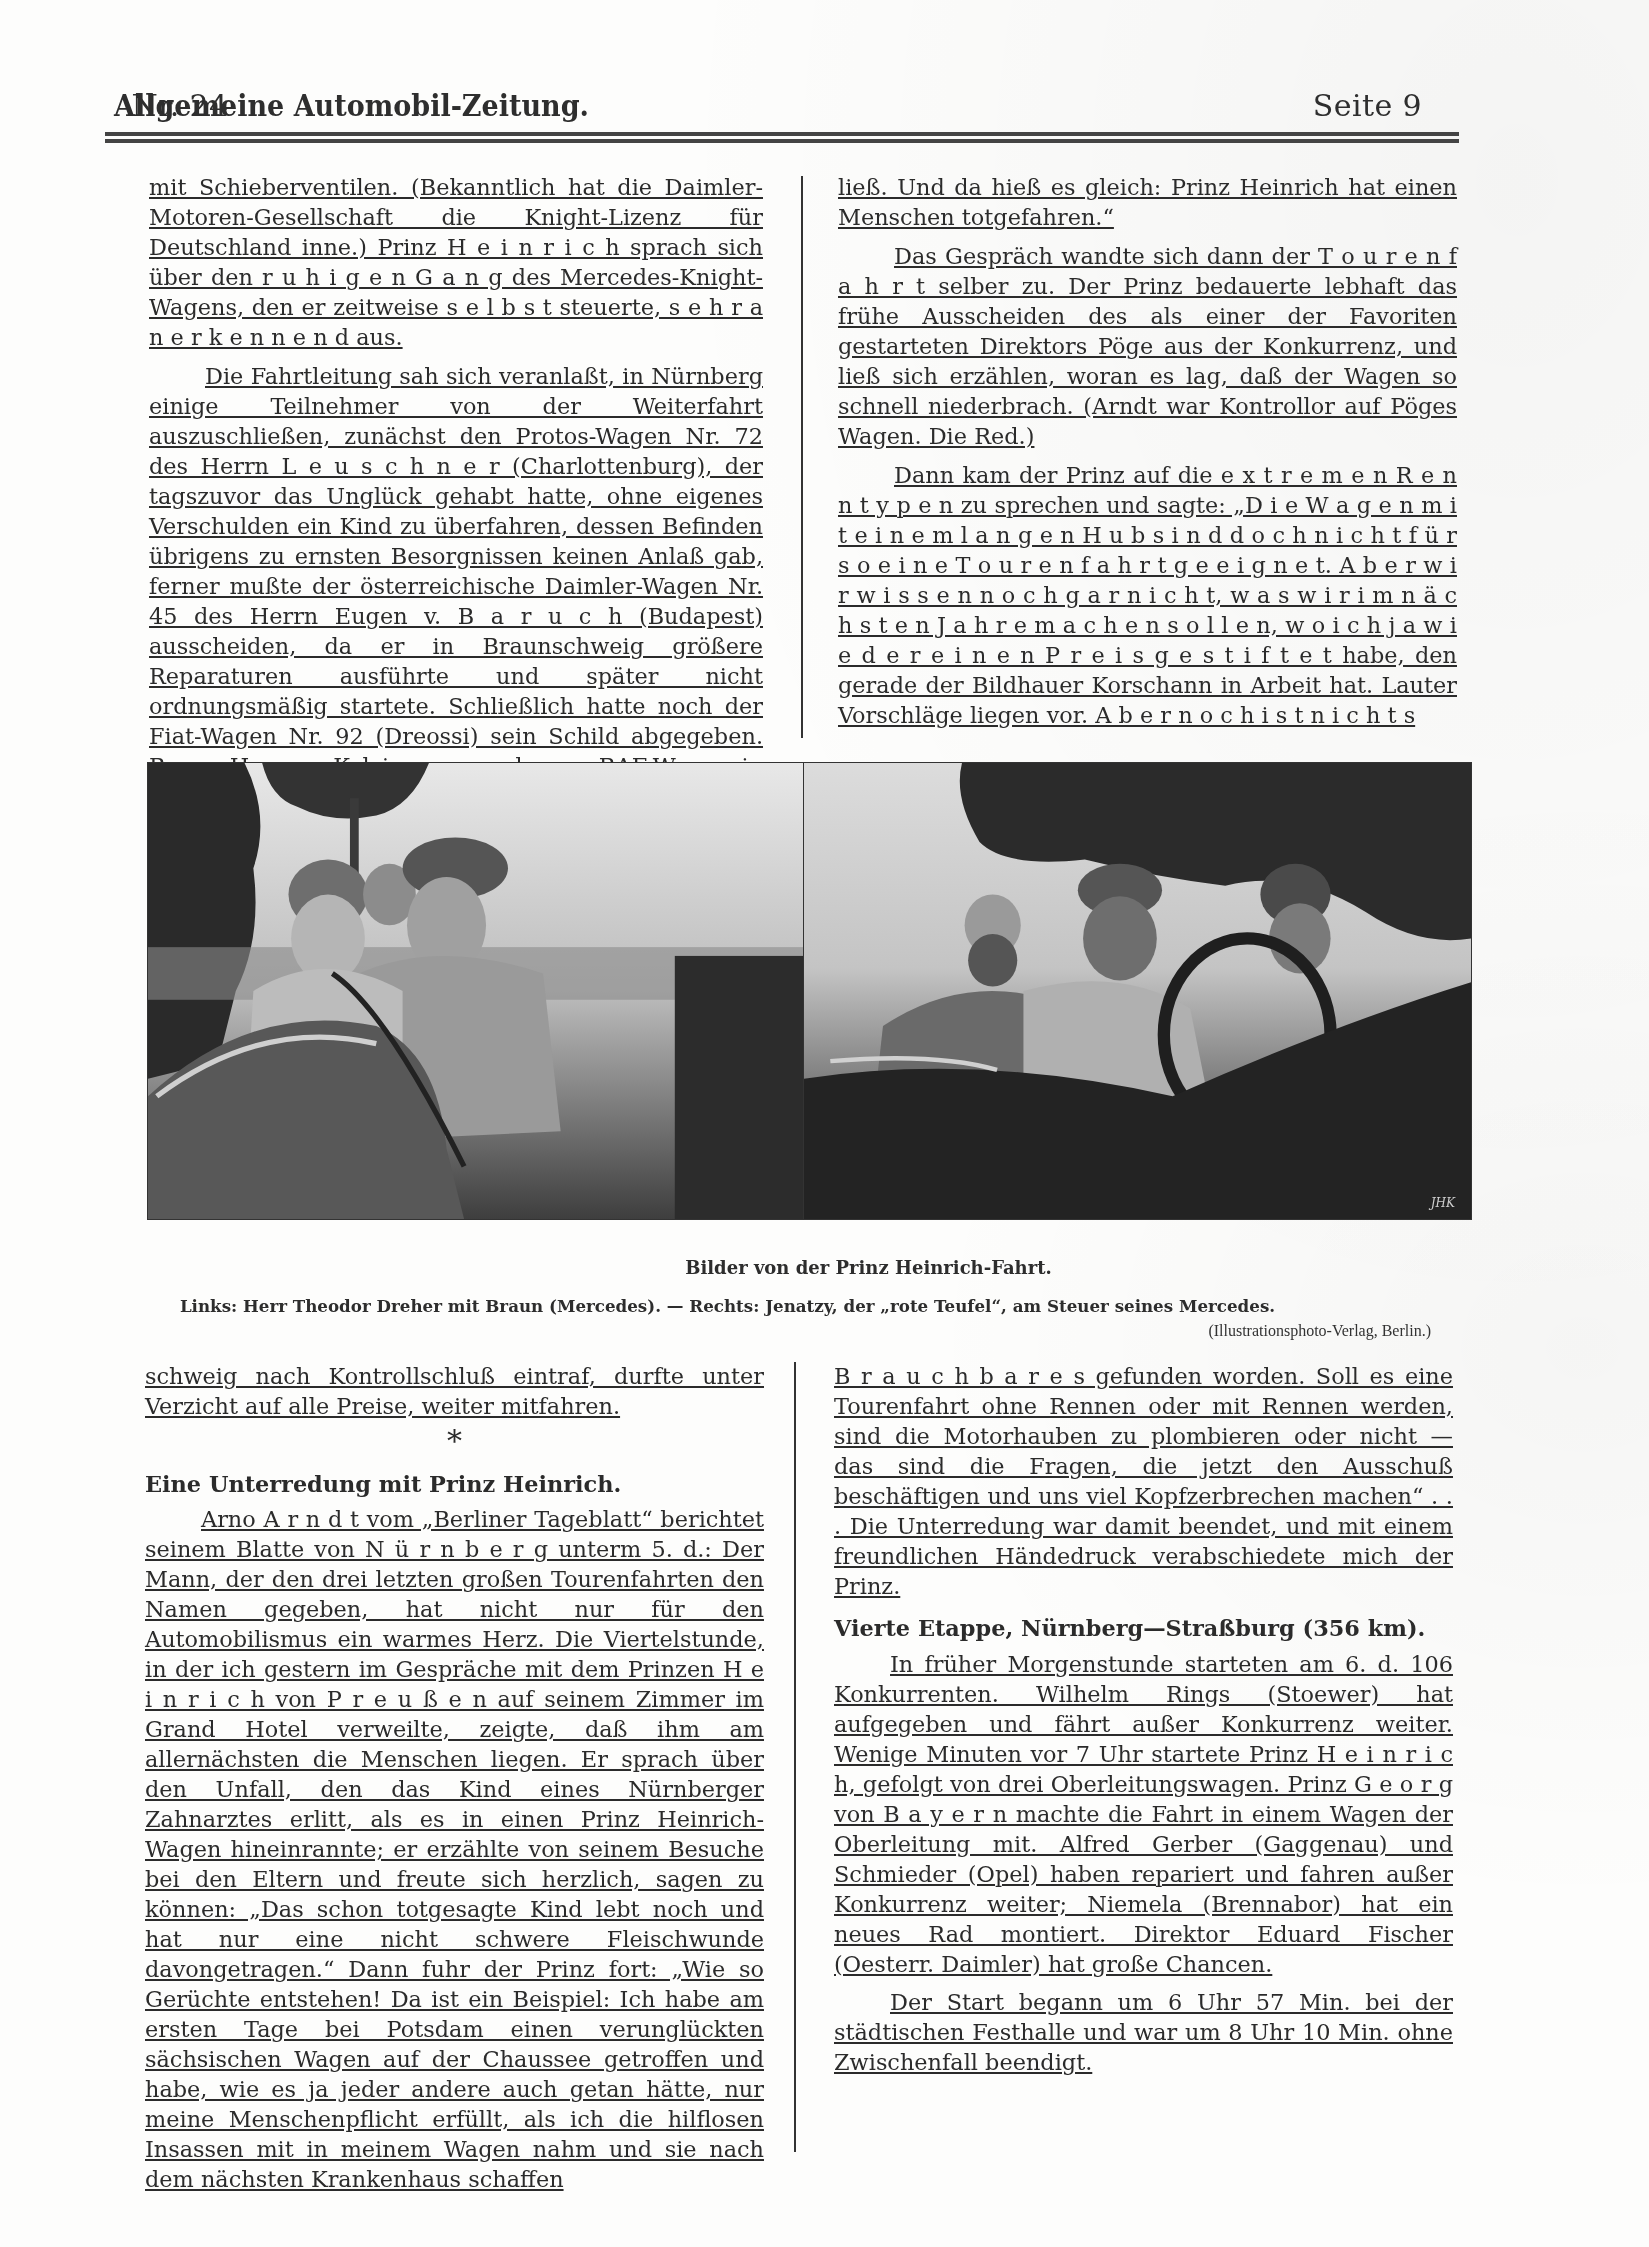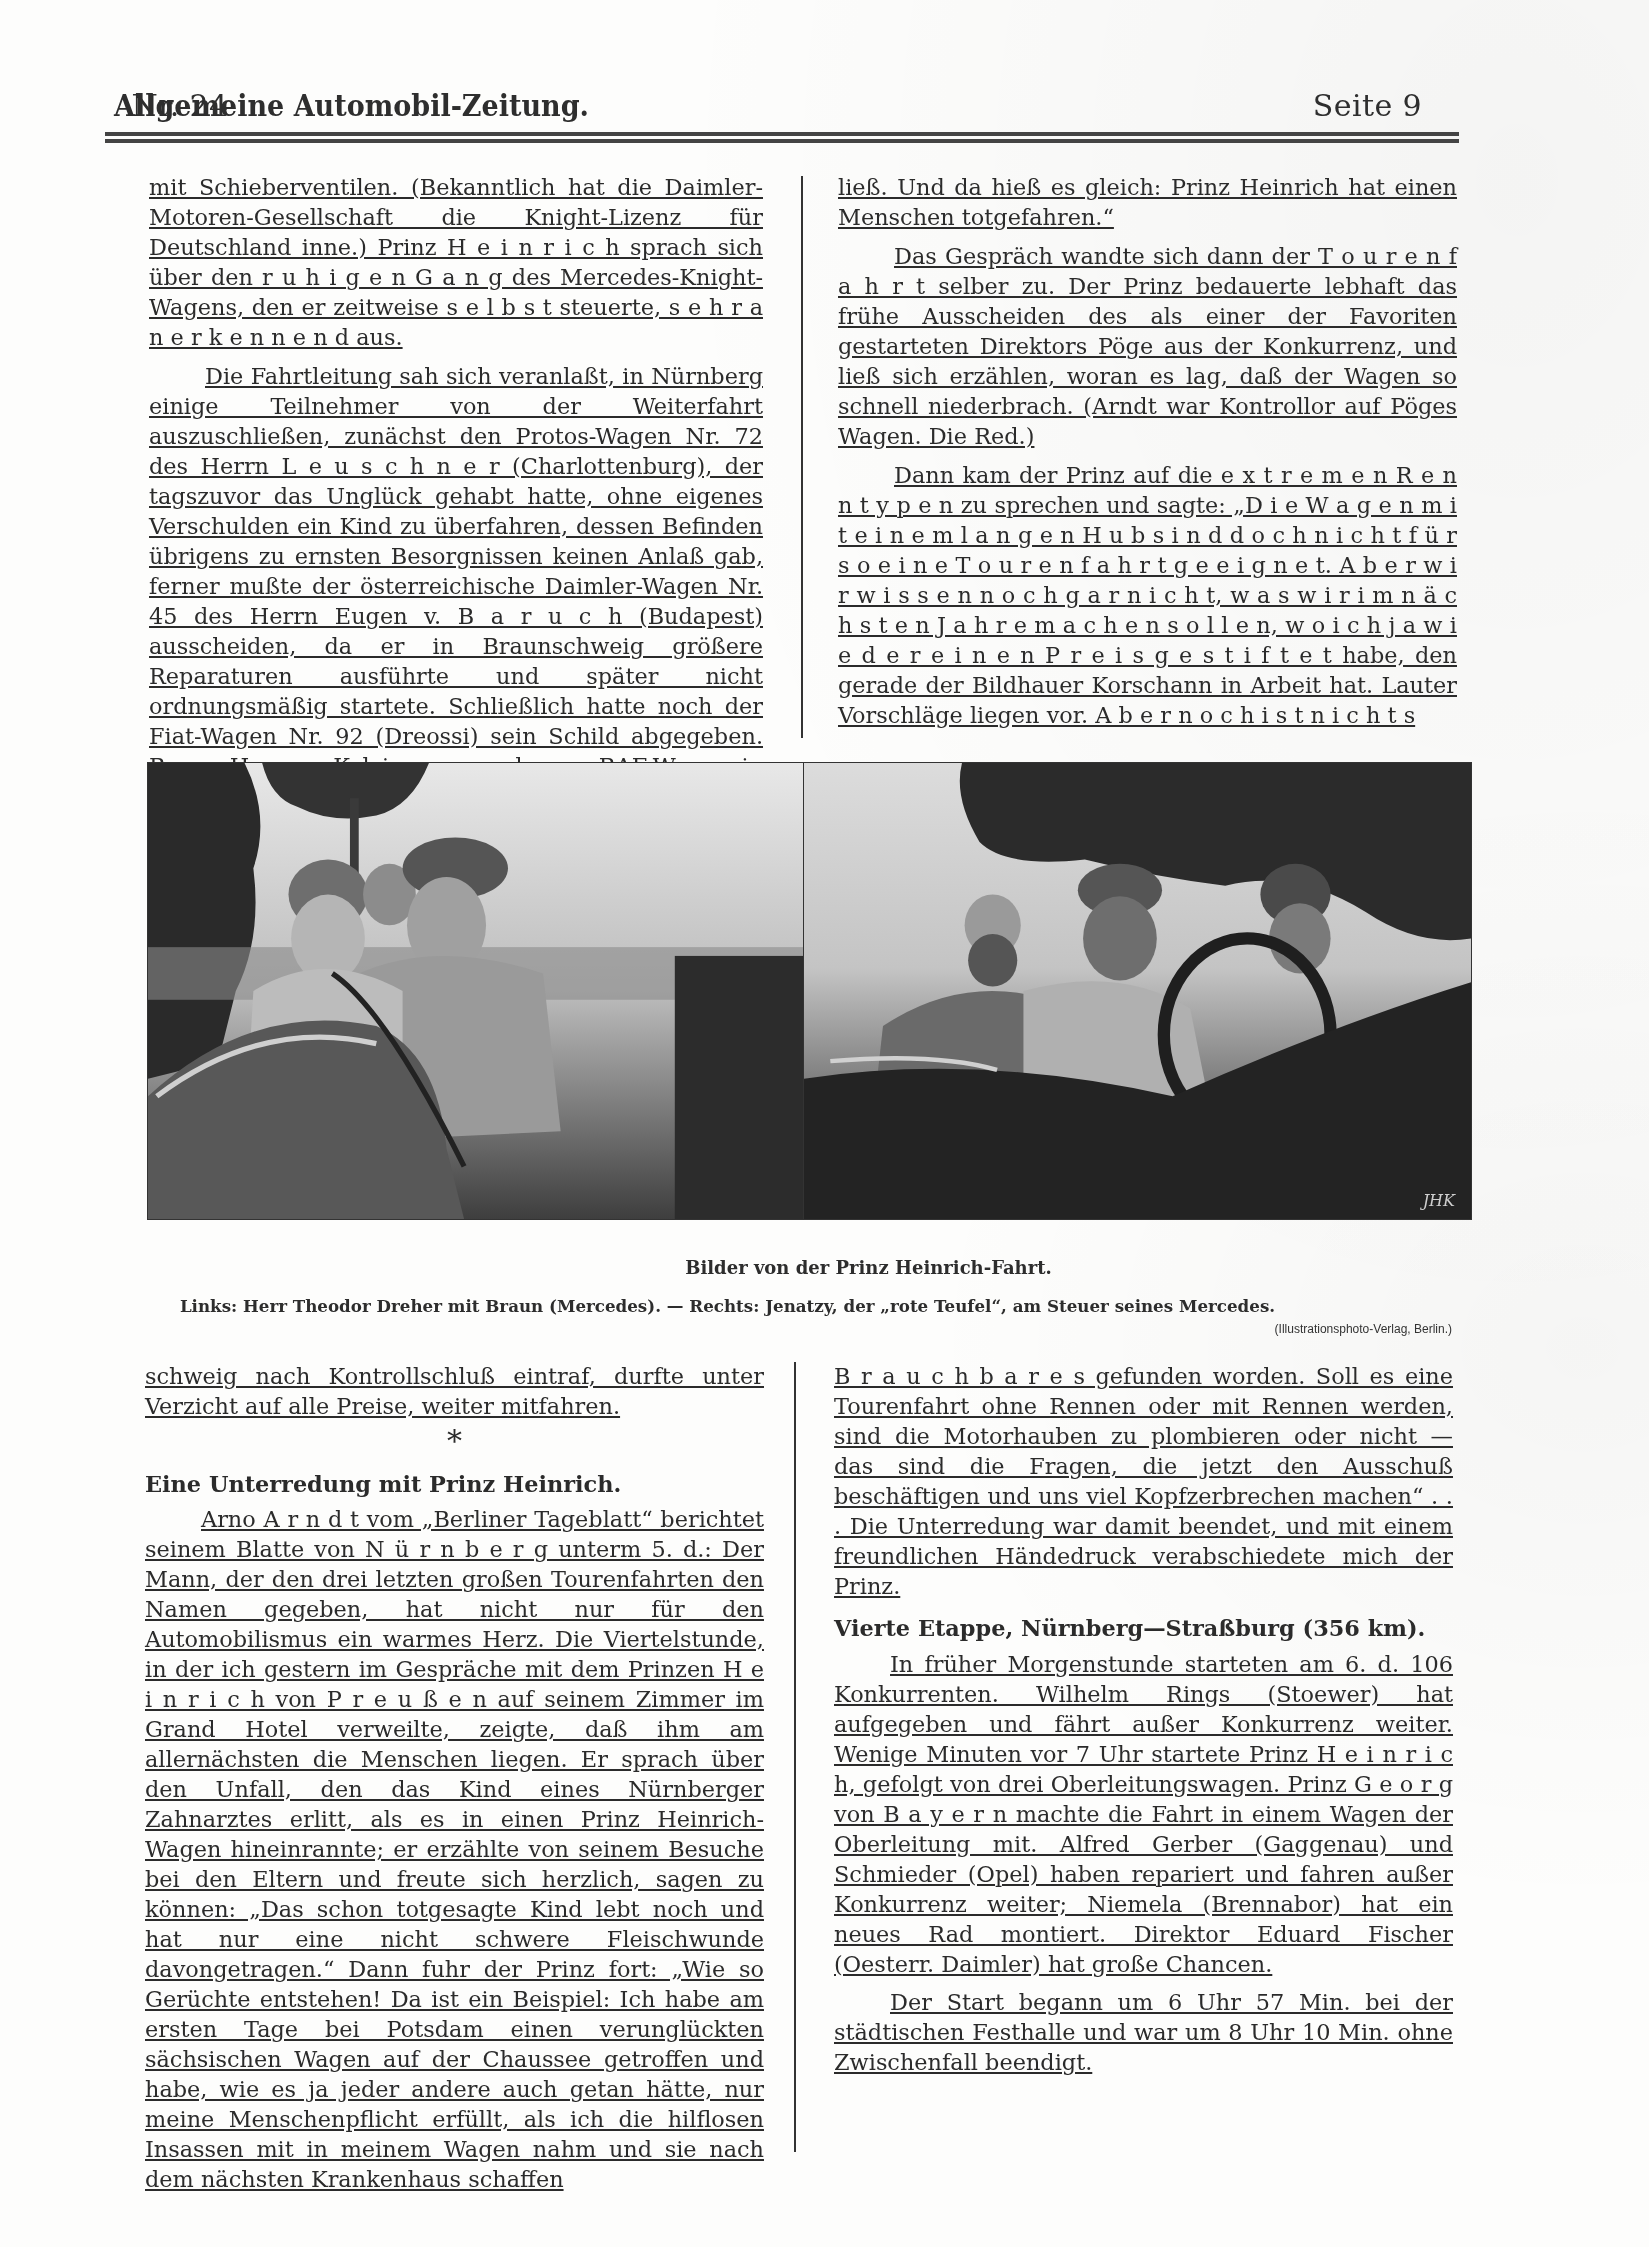--- a/index.html
+++ b/index.html
@@ -64,35 +64,35 @@
   .photo {
     position: absolute; top: 762px; height: 456px;
     border: 1.8px solid #333;
     overflow: hidden;
   }
   .photo-left { left: 147px; width: 655px; }
   .photo-right { left: 803px; width: 667px; }
   .photo svg { width: 100%; height: 100%; display: block; }
   .signature {
     position: absolute; right: 16px; bottom: 8.8px;
-    color: #cfcfcf; font-style: italic; font-size: 16px; font-family: "DejaVu Serif", serif;
+    color: #cfcfcf; font-style: italic; font-size: 12px; font-family: "DejaVu Serif", serif;
   }
 
   
   .cap-title {
     position: absolute; left: 0; width: 1649px; top: 1257px; text-align: center;
     font-size: 18px; font-weight: bold; color: #2d2d2d; font-family: "DejaVu Serif", serif; margin-left: 44px;
   }
   .cap-sub {
     position: absolute; left: 16px; width: 1423px; top: 1296px; text-align: center;
     font-size: 16.7px; font-weight: bold; color: #2d2d2d; font-family: "DejaVu Serif", serif;
   }
   .cap-credit {
-    position: absolute; right: 197px; top: 1322px;
-    font-size: 12px; color: #333; font-family: Liberation Sans, sans-serif;
+    position: absolute; right: 218px; top: 1322px;
+    font-size: 16px; color: #333; font-family: Liberation Serif, serif;
   }
 </style>
 </head>
 <body>
 
 <div class="page">
 
   <div class="header">
     <span class="hdr-left">Nr. 24</span>
     <span class="hdr-center">Allgemeine Automobil-Zeitung.</span>

